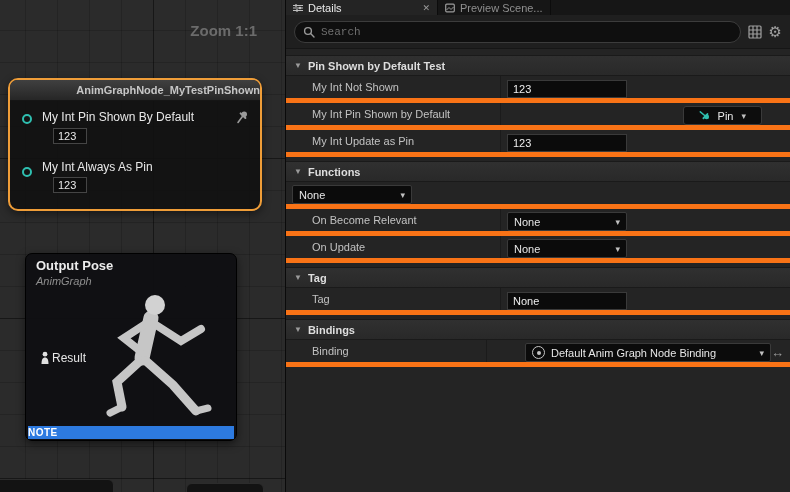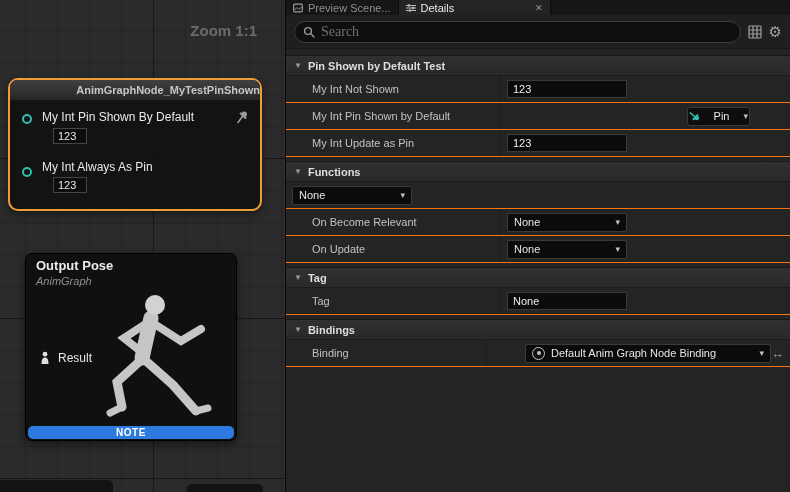--- a/index.html
+++ b/index.html
@@ -42,65 +42,65 @@
   .pushpin { position:absolute; right:11px; }
 
   .node2 {
     position:absolute; left:25px; top:253px; width:212px; height:188px;
     background:rgba(15,15,18,.94); border:1px solid #000; border-radius:7px;
     overflow:hidden; box-shadow:0 3px 8px rgba(0,0,0,.5);
   }
   .node2-title { position:absolute; left:10px; top:4px; font-size:13px; font-weight:bold; color:#ececec; }
   .node2-sub { position:absolute; left:10px; top:21px; font-size:11px; font-style:italic; color:#8f8f8f; }
   .mannequin { position:absolute; left:35px; top:38px; }
-  .result-row { position:absolute; left:12px; top:97px; display:flex; align-items:center; gap:6px; }
+  .result-row { position:absolute; left:12px; top:97px; display:flex; align-items:center; gap:0; }
   .result-lbl { font-size:12px; color:#e6e6e6; }
   .note-bar {
-    position:absolute; left:2px; right:2px; bottom:1px; height:13px; border-radius:5px;
-    background:#2D7AE0; color:#fff; font-size:10px; font-weight:bold; text-align:center;
+    position:absolute; left:2px; right:2px; bottom:1px; height:13px; border-radius:0;
+    background:#2D7AE0; color:#fff; font-size:10px; font-weight:bold; text-align:left;
     line-height:13px; letter-spacing:.5px;
   }
   .stub { position:absolute; background:#131313; border:1px solid #2c2c2c; border-radius:6px; }
   .stub-a { left:-8px; bottom:-7px; width:122px; height:20px; }
   .stub-b { left:186px; bottom:-9px; width:78px; height:18px; }
 
   
   .details {
     position:absolute; left:285px; top:0; right:0; bottom:0;
     background:#242424; border-left:1px solid #0a0a0a; display:flex; flex-direction:column;
   }
   .tabbar { height:15px; background:#161616; display:flex; align-items:stretch; flex:0 0 auto; }
   .tab { display:flex; align-items:center; gap:5px; padding:0 7px; font-size:11px; color:#8f8f8f; border-right:1px solid #0c0c0c; }
   .tab.active { background:#242424; color:#e8e8e8; width:152px; }
   .tab-label { flex:1; white-space:nowrap; overflow:hidden; }
   .tab-close { color:#9a9a9a; font-size:9px; cursor:pointer; }
   .searchrow { height:34px; background:#1f1f1f; display:flex; align-items:center; padding:0 8px; gap:7px; flex:0 0 auto; border-bottom:1px solid #161616; }
   .search-pill { flex:1; height:22px; border-radius:12px; background:#0f0f0f; border:1px solid #3c3c3c; display:flex; align-items:center; padding:0 8px; gap:6px; }
-  .search-pill input { flex:1; background:transparent; border:none; outline:none; color:#ddd; font-size:14px; font-family:Liberation Serif, serif; }
+  .search-pill input { flex:1; background:transparent; border:none; outline:none; color:#ddd; font-size:11px; font-family:Liberation Mono, monospace; }
   .search-pill input::placeholder { color:#6f6f6f; }
   .bar-ic { color:#a0a0a0; font-size:15px; line-height:1; cursor:pointer; }
 
   .sections { flex:1; overflow:hidden; background:#242424; }
   .sec-hdr {
     height:21px; display:flex; align-items:center; gap:6px; padding:0 8px;
     background:linear-gradient(180deg,#303030,#292929);
     border-top:1px solid #1a1a1a; border-bottom:1px solid #1a1a1a;
     font-size:11px; font-weight:bold; color:#dedede; margin-top:4px; cursor:pointer;
   }
   .sec-hdr.first { margin-top:6px; }
   .sec-chev { font-size:8px; color:#9a9a9a; }
-  .row { height:27px; display:flex; align-items:center; border-bottom:1px solid #f97316; background:#242424; }
+  .row { height:27px; display:flex; align-items:flex-end; border-bottom:5px solid #f97316; background:#242424; }
   .row-name { width:215px; padding-left:26px; font-size:11px; color:#c2c2c2; border-right:1px solid #1b1b1b; align-self:stretch; display:flex; align-items:center; }
   .row-value { flex:1; display:flex; align-items:center; padding:0 6px; }
   .textbox { width:120px; height:18px; background:#0b0b0b; border:1px solid #3a3a3a; color:#eee; font-size:11px; padding:0 5px; font-family:inherit; }
   .dropdown { width:120px; height:19px; background:#0b0b0b; border:1px solid #3a3a3a; border-radius:2px; display:flex; align-items:center; justify-content:space-between; padding:0 6px; font-size:11px; color:#e6e6e6; cursor:pointer; }
   .dropdown.wide { width:246px; gap:6px; justify-content:flex-start;margin-left:32px; }
   .dropdown.wide .dd-text { flex:1; white-space:nowrap; overflow:hidden; }
   .dd-chev { color:#c0c0c0; font-size:9px; }
-  .pin-btn { margin-left:auto; margin-right:34px; height:19px; background:#0d0d0d; border:1px solid #3a3a3a; border-radius:3px; display:flex; align-items:center; gap:14px; padding:0 1px; font-size:11px; color:#e8e8e8; cursor:pointer; }
+  .pin-btn { margin-left:auto; margin-right:22px; height:19px; background:#0d0d0d; border:1px solid #3a3a3a; border-radius:3px; display:flex; align-items:center; gap:8px; padding:0 15px; font-size:11px; color:#e8e8e8; cursor:pointer; }
   .reset-ic { margin-left:auto; color:#9a9a9a; font-size:13px; cursor:pointer; }
   .bind-ic { width:13px; height:13px; border:1.5px solid #c5c5c5; border-radius:50%; display:inline-flex; align-items:center; justify-content:center; flex:0 0 auto; }
   .bind-ic::after { content:""; width:4px; height:4px; background:#c5c5c5; border-radius:50%; }
 </style>
 </head>
 <body>
 
 <div id="app">
 
   <div class="graph">
@@ -156,39 +156,39 @@
       <div class="note-bar">NOTE</div>
     </div>
 
     <div class="stub stub-a"></div>
     <div class="stub stub-b"></div>
   </div>
 
   <div class="details">
 
     <div class="tabbar">
-      <div class="tab">
-        <svg width="10" height="10" viewBox="0 0 10 10">
-          <rect x="0.7" y="1.2" width="8.6" height="7.6" rx="1" fill="none" stroke="#9a9a9a" stroke-width="1.2"></rect>
-          <path d="M1.5 7 L4 4.5 L6 6.5 L8.5 4" stroke="#9a9a9a" stroke-width="1" fill="none"></path>
-        </svg>
-        <span class="tab-label">Preview Scene...</span>
-      </div>
       <div class="tab active">
         <svg width="10" height="10" viewBox="0 0 10 10">
           <g stroke="#bdbdbd" stroke-width="1.2">
               <path d="M0 2.5h10M0 5h10M0 7.5h10"></path>
             </g>
           <circle cx="3" cy="2.5" r="1.3" fill="#bdbdbd"></circle>
             <circle cx="7" cy="5" r="1.3" fill="#bdbdbd"></circle>
             <circle cx="4" cy="7.5" r="1.3" fill="#bdbdbd"></circle>
         </svg>
         <span class="tab-label">Details</span>
         <span class="tab-close">✕</span>
       </div>
+      <div class="tab">
+        <svg width="10" height="10" viewBox="0 0 10 10">
+          <rect x="0.7" y="1.2" width="8.6" height="7.6" rx="1" fill="none" stroke="#9a9a9a" stroke-width="1.2"></rect>
+          <path d="M1.5 7 L4 4.5 L6 6.5 L8.5 4" stroke="#9a9a9a" stroke-width="1" fill="none"></path>
+        </svg>
+        <span class="tab-label">Preview Scene...</span>
+      </div>
     </div>
 
     <div class="searchrow">
       <div class="search-pill">
         <svg width="12" height="12" viewBox="0 0 12 12">
           <circle cx="5" cy="5" r="3.4" fill="none" stroke="#9a9a9a" stroke-width="1.4"></circle>
           <path d="M7.6 7.6 L11 11" stroke="#9a9a9a" stroke-width="1.4" stroke-linecap="round"></path>
         </svg>
         <input type="text" placeholder="Search" style="">
       </div>

